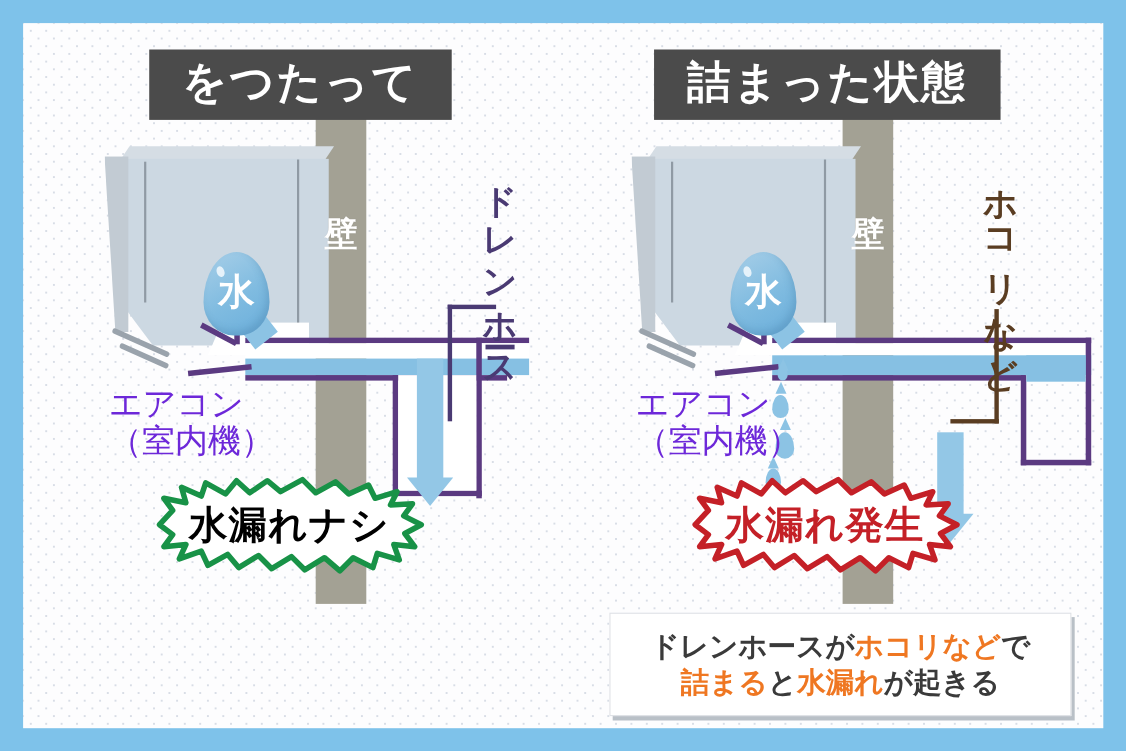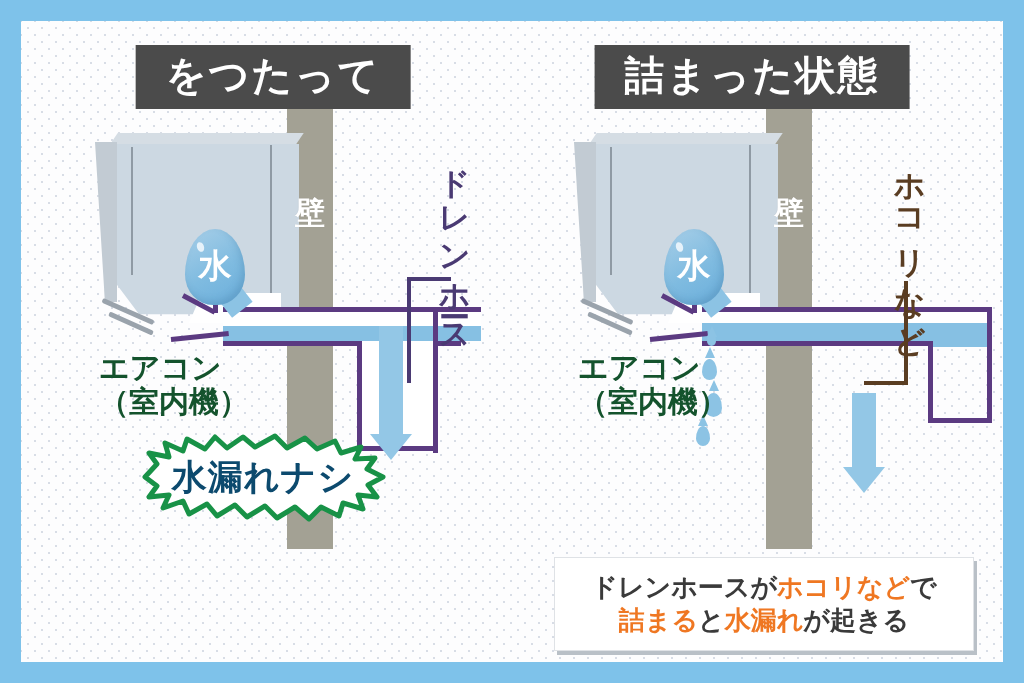--- a/index.html
+++ b/index.html
@@ -117,35 +117,35 @@
     font-size:31px;font-weight:bold;letter-spacing:3px;z-index:20;
     line-height:1;
   }
   .vlabel.drain{color:#4a3a73;}
   .vlabel.dust{color:#5a3d22;}
   .bracket{position:absolute;z-index:18;}
   .bracket span{position:absolute;display:block;}
 
   
   .unit-label{
-    position:absolute;color:#14532d;font-weight:bold;font-size:30px;
+    position:absolute;color:#6d28d9;font-weight:normal;font-size:30px;
     line-height:1.12;z-index:20;white-space:nowrap;
   }
 
   
   .burst{
     position:absolute;z-index:25;width:256px;height:92px;
   }
   .burst svg{position:absolute;left:0;top:0;}
   .burst .btext{
     position:absolute;left:0;top:0;width:256px;height:92px;
     display:flex;align-items:center;justify-content:center;
     font-size:35px;font-weight:bold;letter-spacing:1px;
   }
-  .burst.ok .btext{color:#0c4a6e;}
+  .burst.ok .btext{color:#000000;}
   .burst.ng .btext{color:#c42027;}
 
   
   .drip{
     position:absolute;background:#8cc3e4;z-index:14;
     border-radius:50% 50% 50% 50%/62% 62% 38% 38%;
   }
   .drip::before{
     content:"";position:absolute;left:50%;transform:translateX(-50%);
     top:-55%;width:0;height:0;
@@ -293,20 +293,29 @@
       <span style="left:0;top:100px;width:44px;height:4px;background:#5a3d22;"></span>
       <span style="left:40px;top:0;width:4px;height:104px;background:#5a3d22;"></span>
     </div>
     <div class="vlabel dust" style="left:382px;top:130px;">ホコリなど</div>
 
     <div class="unit-label" style="left:66px;top:330px;">
       <div>エアコン</div>
       <div>（室内機）</div>
     </div>
 
+    <div class="burst ng" style="left:110px;top:410px;">
+      <svg width="256" height="92" viewBox="0 0 256 92">
+        <path d="M10,46 L22,33 L14,22 L34,26 L30,12 L48,20 L52,8 L70,18 L80,6 L92,17 L108,6 L120,16
+                 L140,5 L152,17 L170,7 L182,18 L200,10 L206,22 L226,16 L220,28 L240,27 L232,38 L248,46
+                 L233,54 L242,66 L223,64 L228,78 L208,72 L204,85 L186,76 L174,88 L160,76 L142,87 L130,75
+                 L112,86 L100,74 L82,85 L72,73 L54,83 L48,70 L28,77 L34,64 L14,66 L22,55 Z" fill="#ffffff" stroke="#c42027" stroke-width="5" stroke-linejoin="round"></path>
+      </svg>
+      <div class="btext">水漏れ発生</div>
+    </div>
 
     <div class="caption right" style="left:22px;">
       <div class="ctext">
         <div><span>ドレンホースが</span><span class="hl">ホコリなど</span><span>で</span></div>
         <div><span class="hl">詰まる</span><span>と</span><span class="hl">水漏れ</span><span>が起きる</span></div>
       </div>
     </div>
   </div>
 </div>
 

